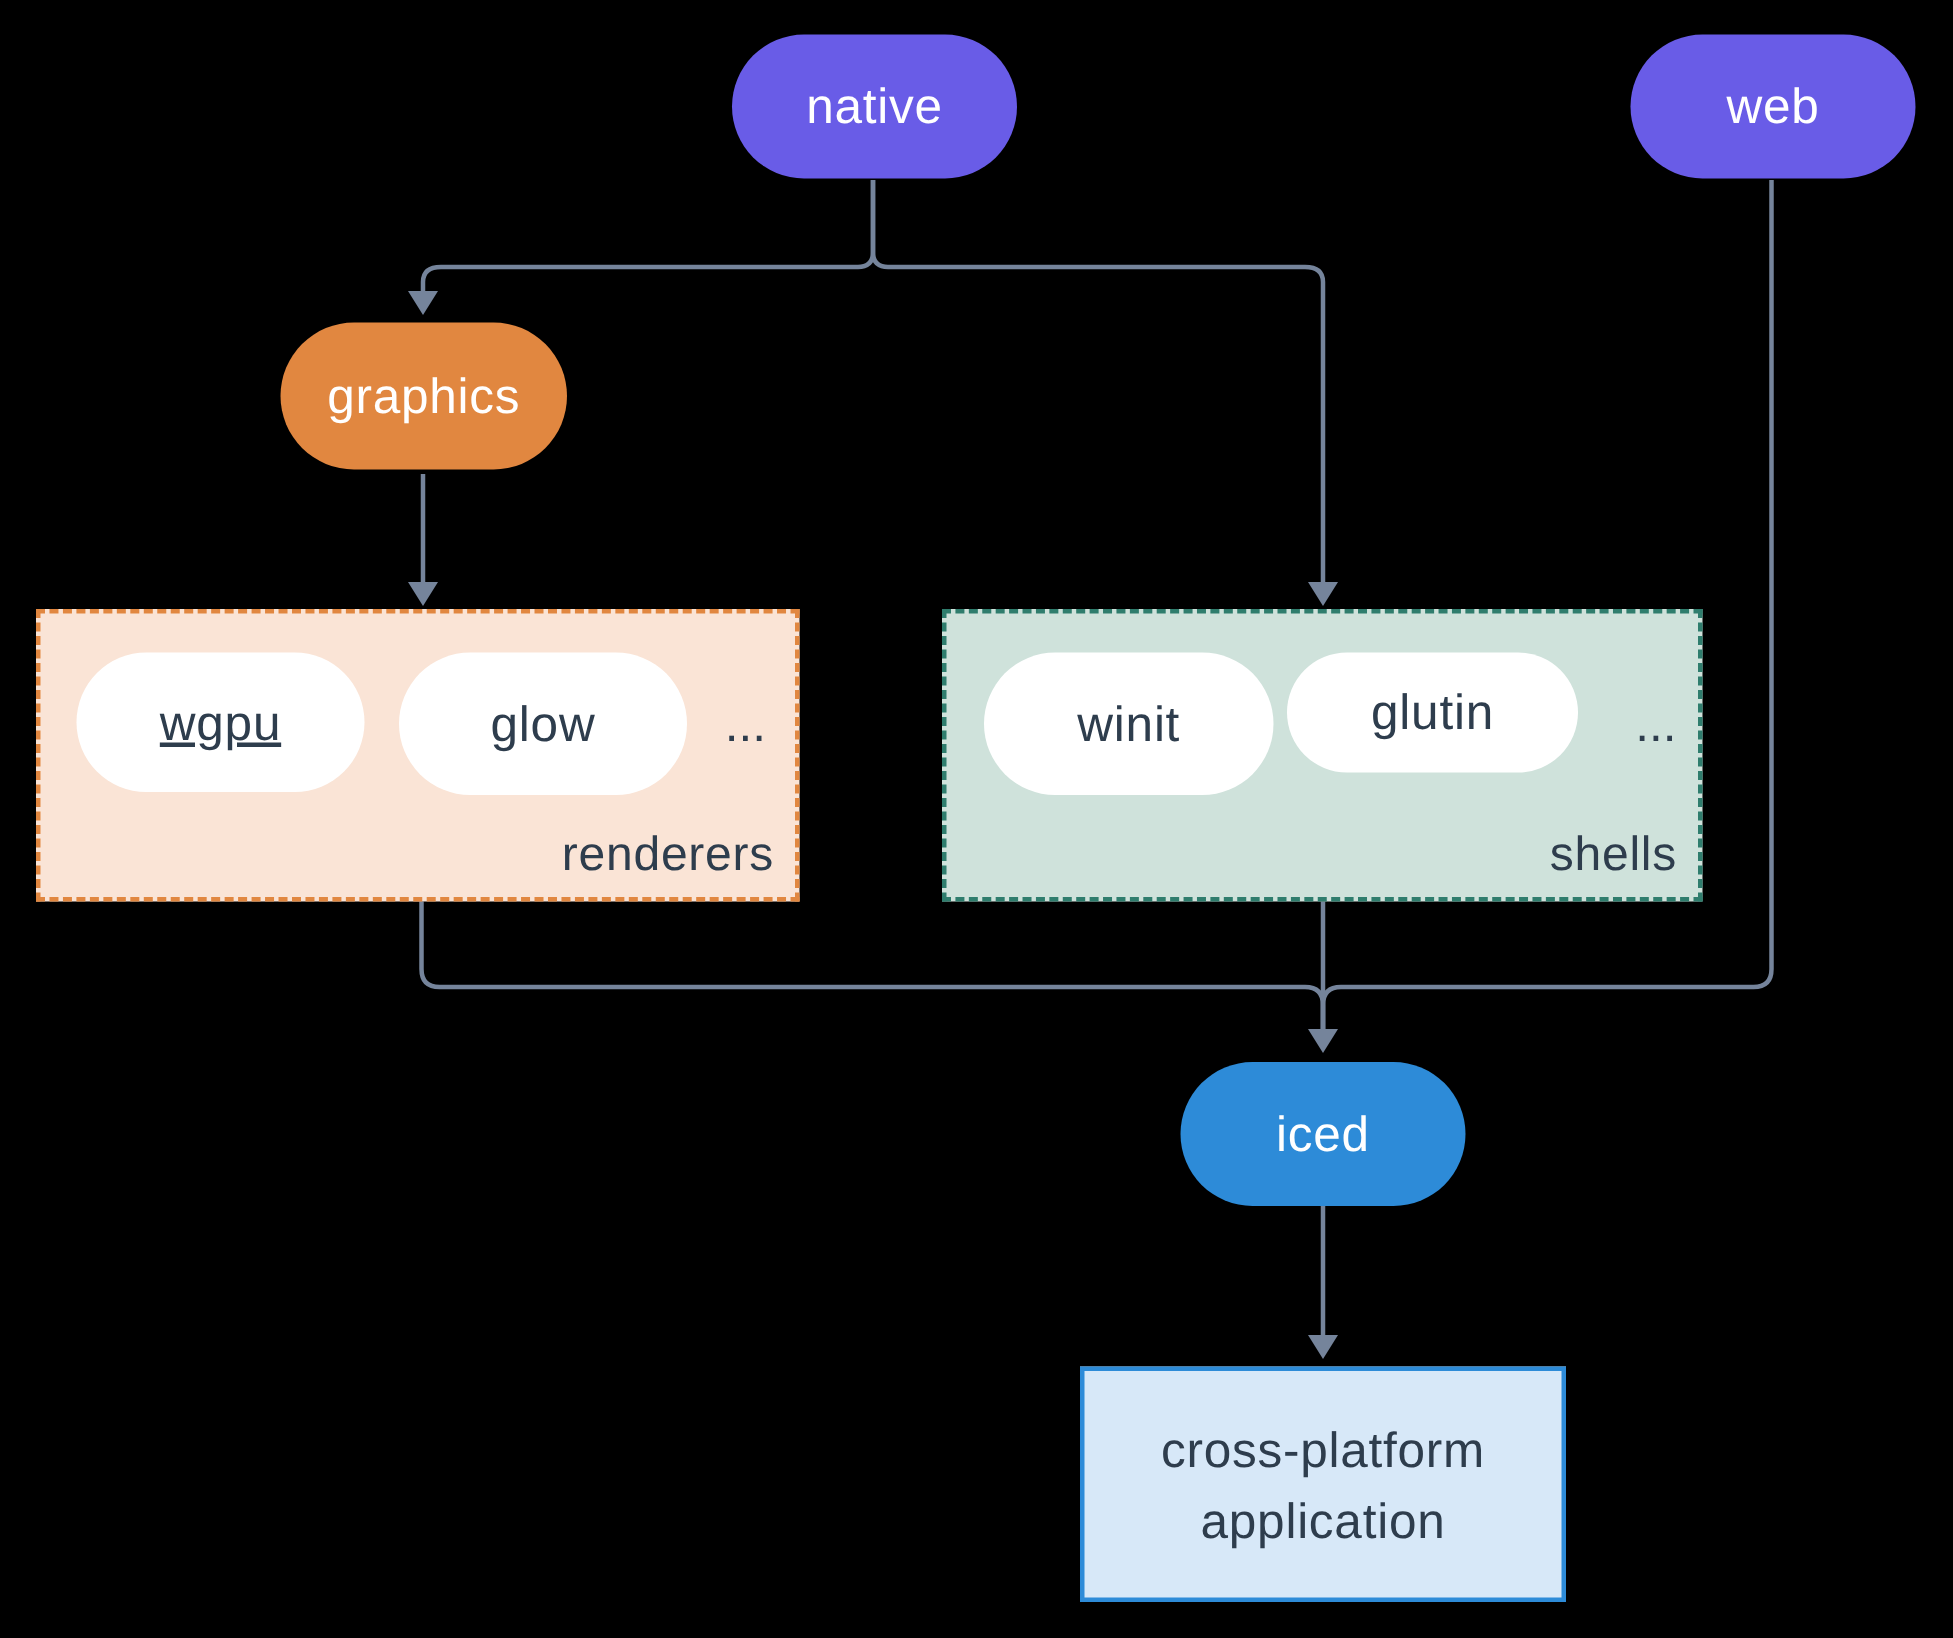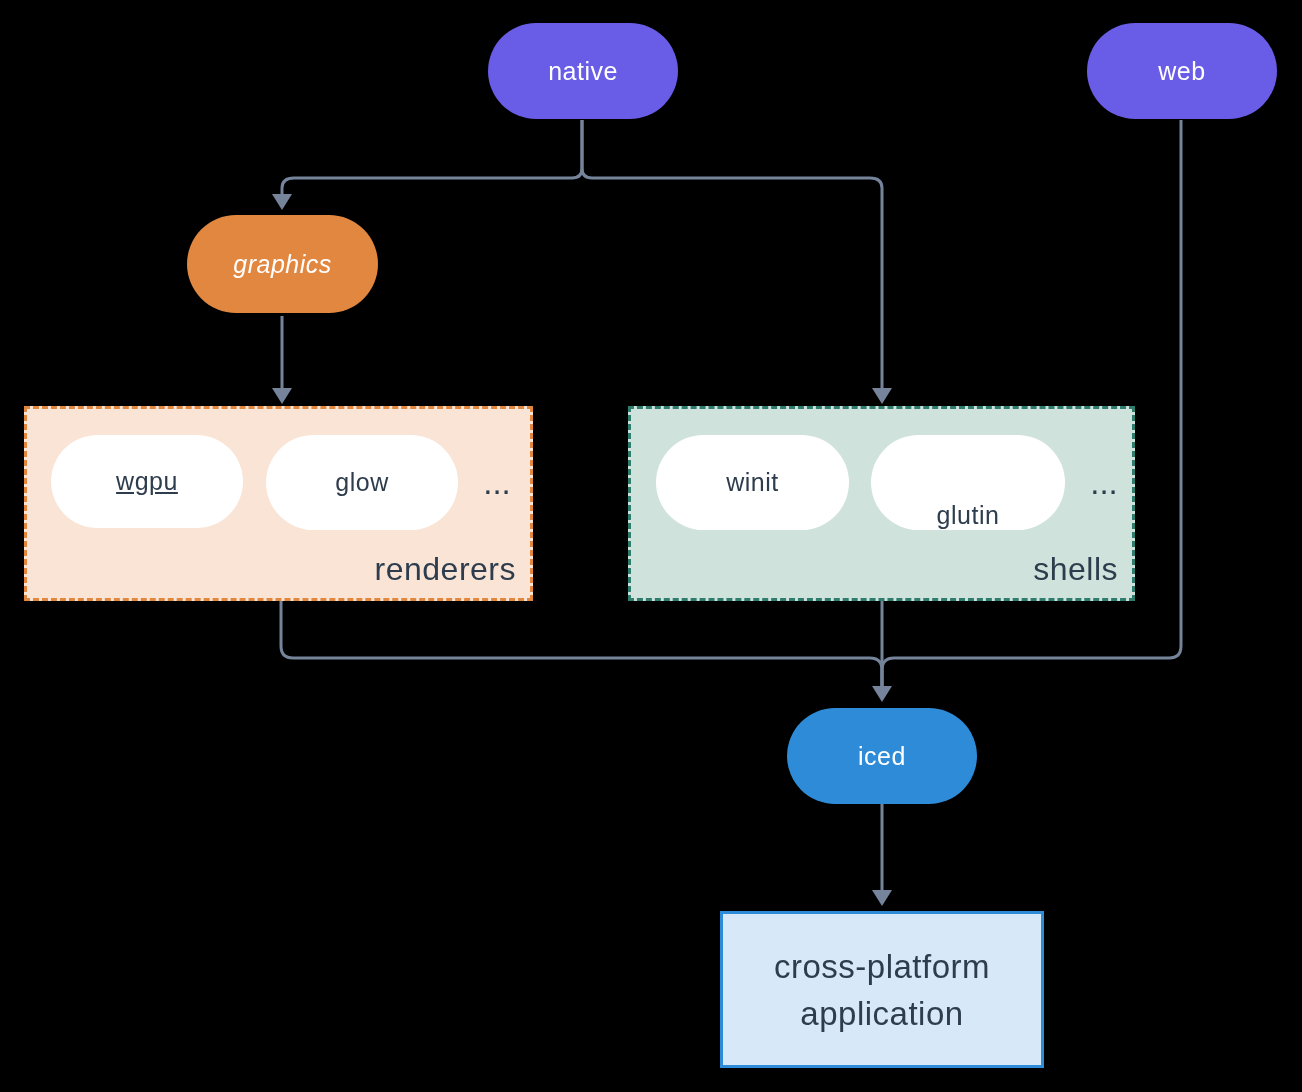--- a/index.html
+++ b/index.html
@@ -32,27 +32,27 @@
   svg.connectors polygon {
     fill: var(--c-line, #75849b);
     stroke: none;
   }
   .pill {
     position: absolute;
     border-radius: 999px;
     display: flex;
     align-items: center;
     justify-content: center;
-    font-size: 25px;
+    font-size: 33px;
     letter-spacing: 0.5px;
     z-index: 2;
     box-sizing: border-box;
   }
   .pill.purple { background: var(--c-purple, #695ce7); color: var(--c-white, #fff); }
-  .pill.orange { background: var(--c-orange, #e18740); color: var(--c-white, #fff); font-style: italic; }
+  .pill.orange { background: var(--c-orange, #e18740); color: var(--c-white, #fff); }
   .pill.blue   { background: var(--c-blue,  #2d8bd8); color: var(--c-white, #fff); }
   .pill.white  { background: var(--c-white, #fff);    color: var(--c-dark-text, #2e3d4d); }
 
   .group-box {
     position: absolute;
     box-sizing: border-box;
     z-index: 2;
   }
   .group-box.renderers {
     background: var(--c-peach-fill, #fae4d6);
@@ -150,21 +150,21 @@
       <span>glow</span>
     </div>
     <div class="ellipsis" style="left:445px; width:50px;">...</div>
     <div class="group-label">renderers</div>
   </div>
 
   <div class="group-box shells" style="left:628px; top:406px; width:507px; height:195px;padding-left:40px;">
     <div class="pill white" style="left:25px; top:26px; width:193px; height:95px;">
       <span>winit</span>
     </div>
-    <div class="pill white" style="left:240px; top:26px; width:194px; height:95px;align-items:flex-end;">
+    <div class="pill white" style="left:227px; top:26px; width:194px; height:80px;">
       <span>glutin</span>
     </div>
     <div class="ellipsis" style="left:448px; width:50px;">...</div>
     <div class="group-label">shells</div>
   </div>
 
   <div class="pill blue" style="left:787px; top:708px; width:190px; height:96px;">
     <span>iced</span>
   </div>
 

